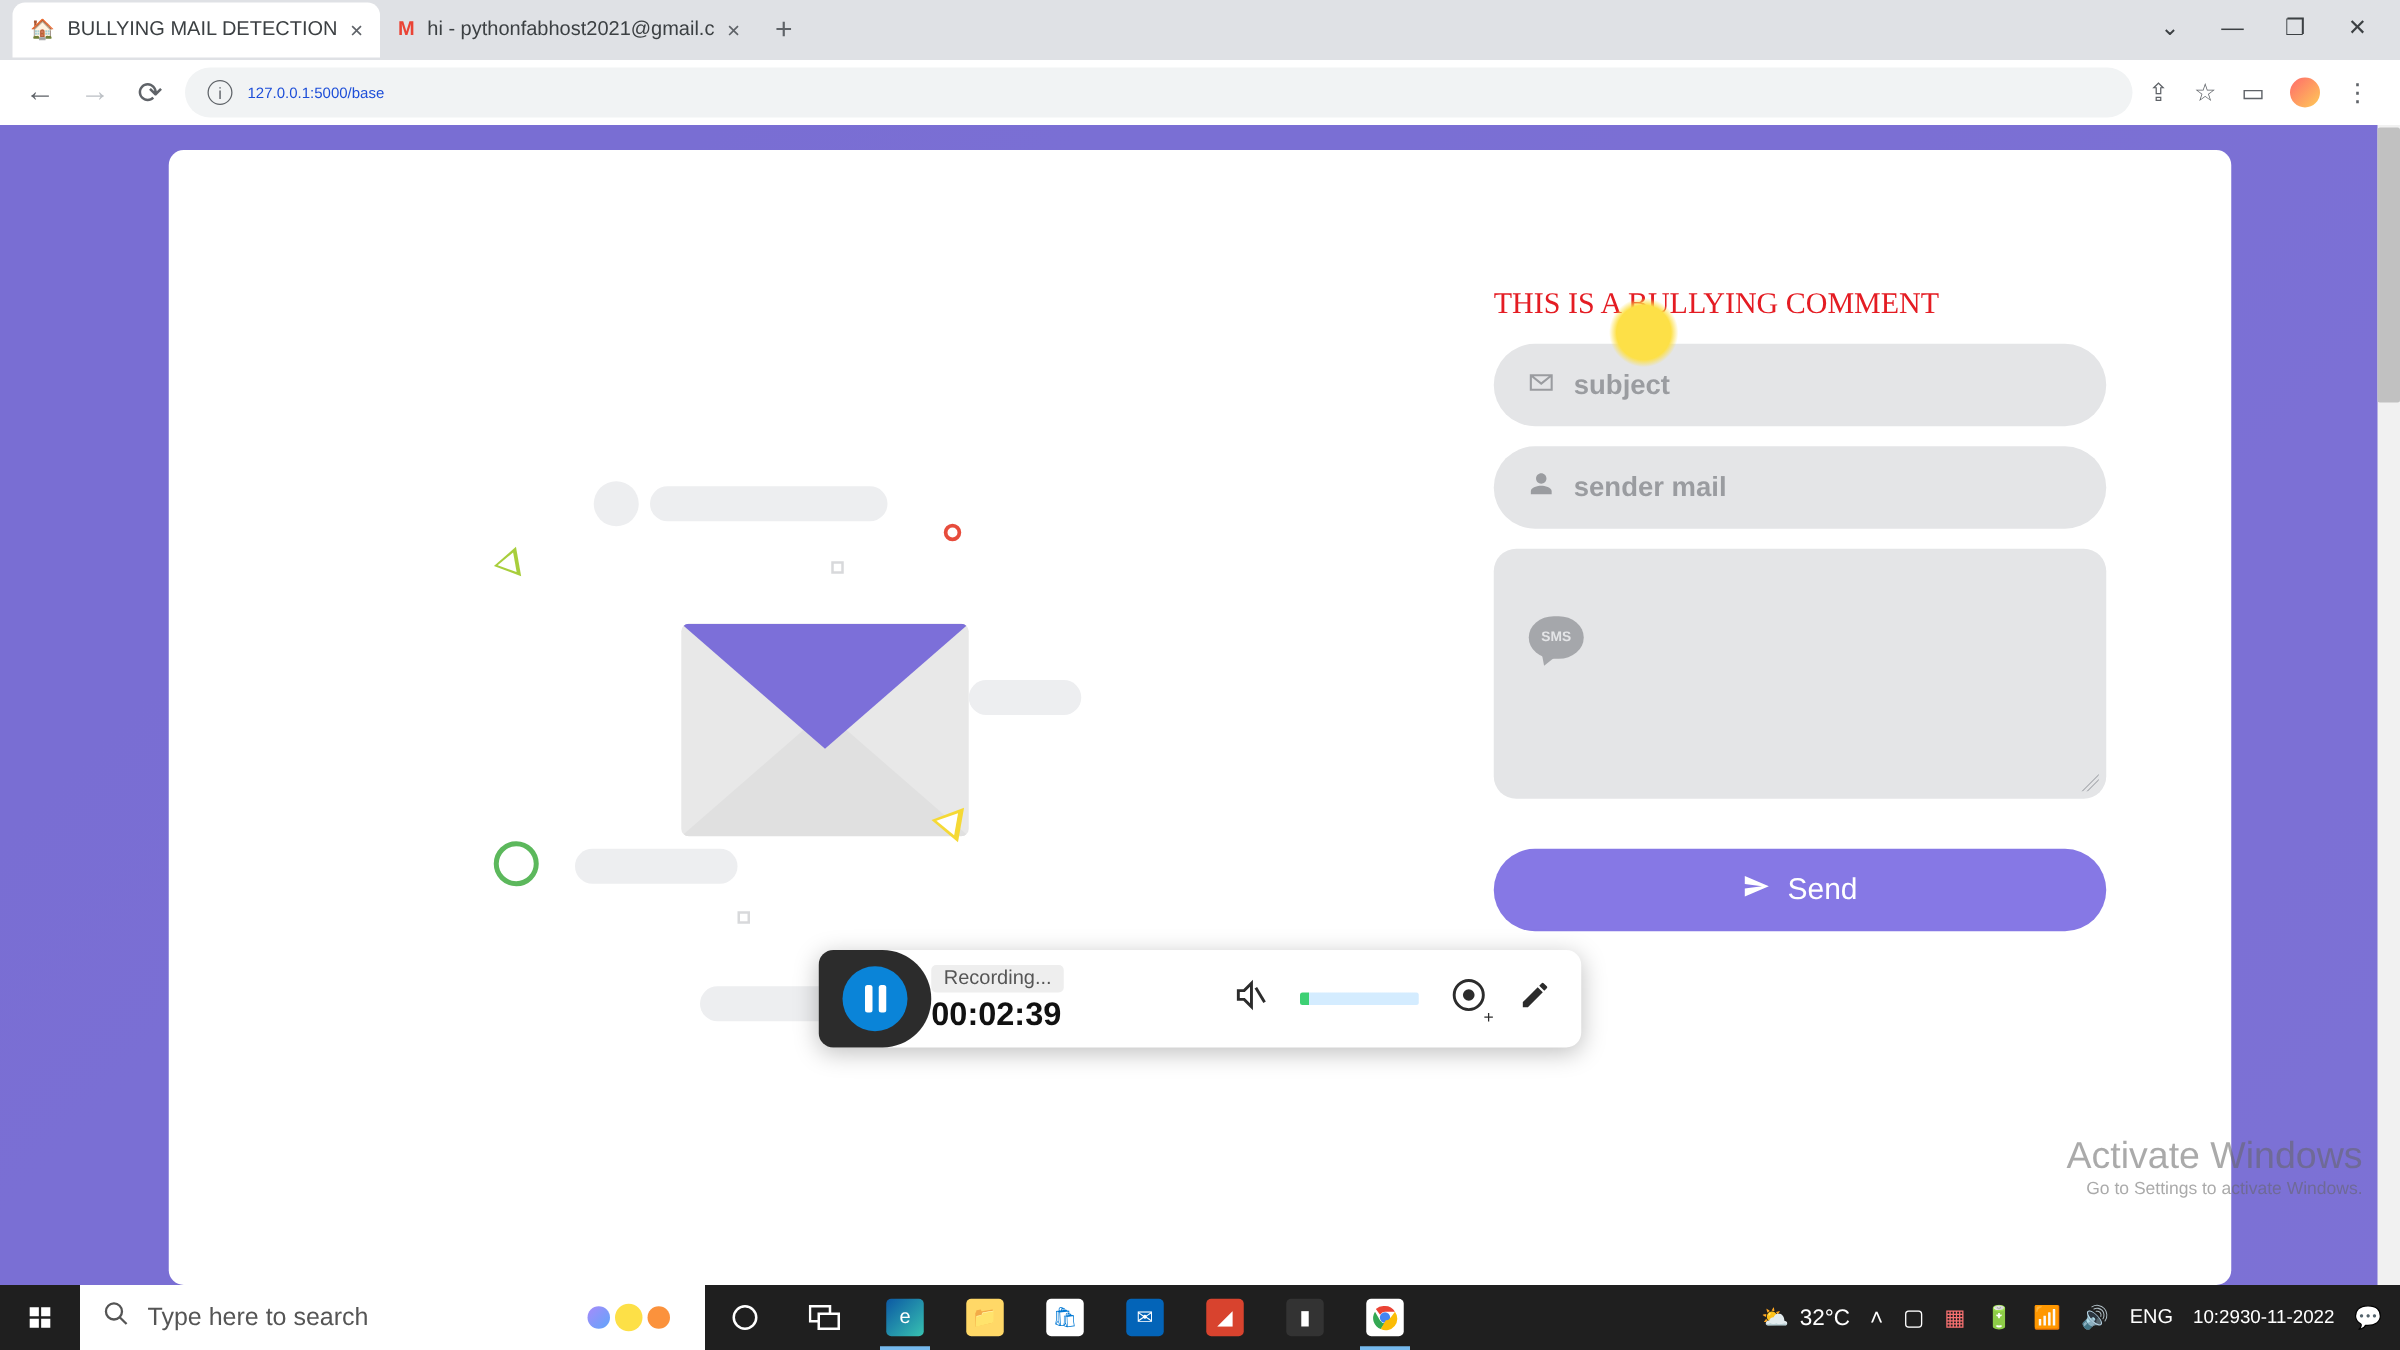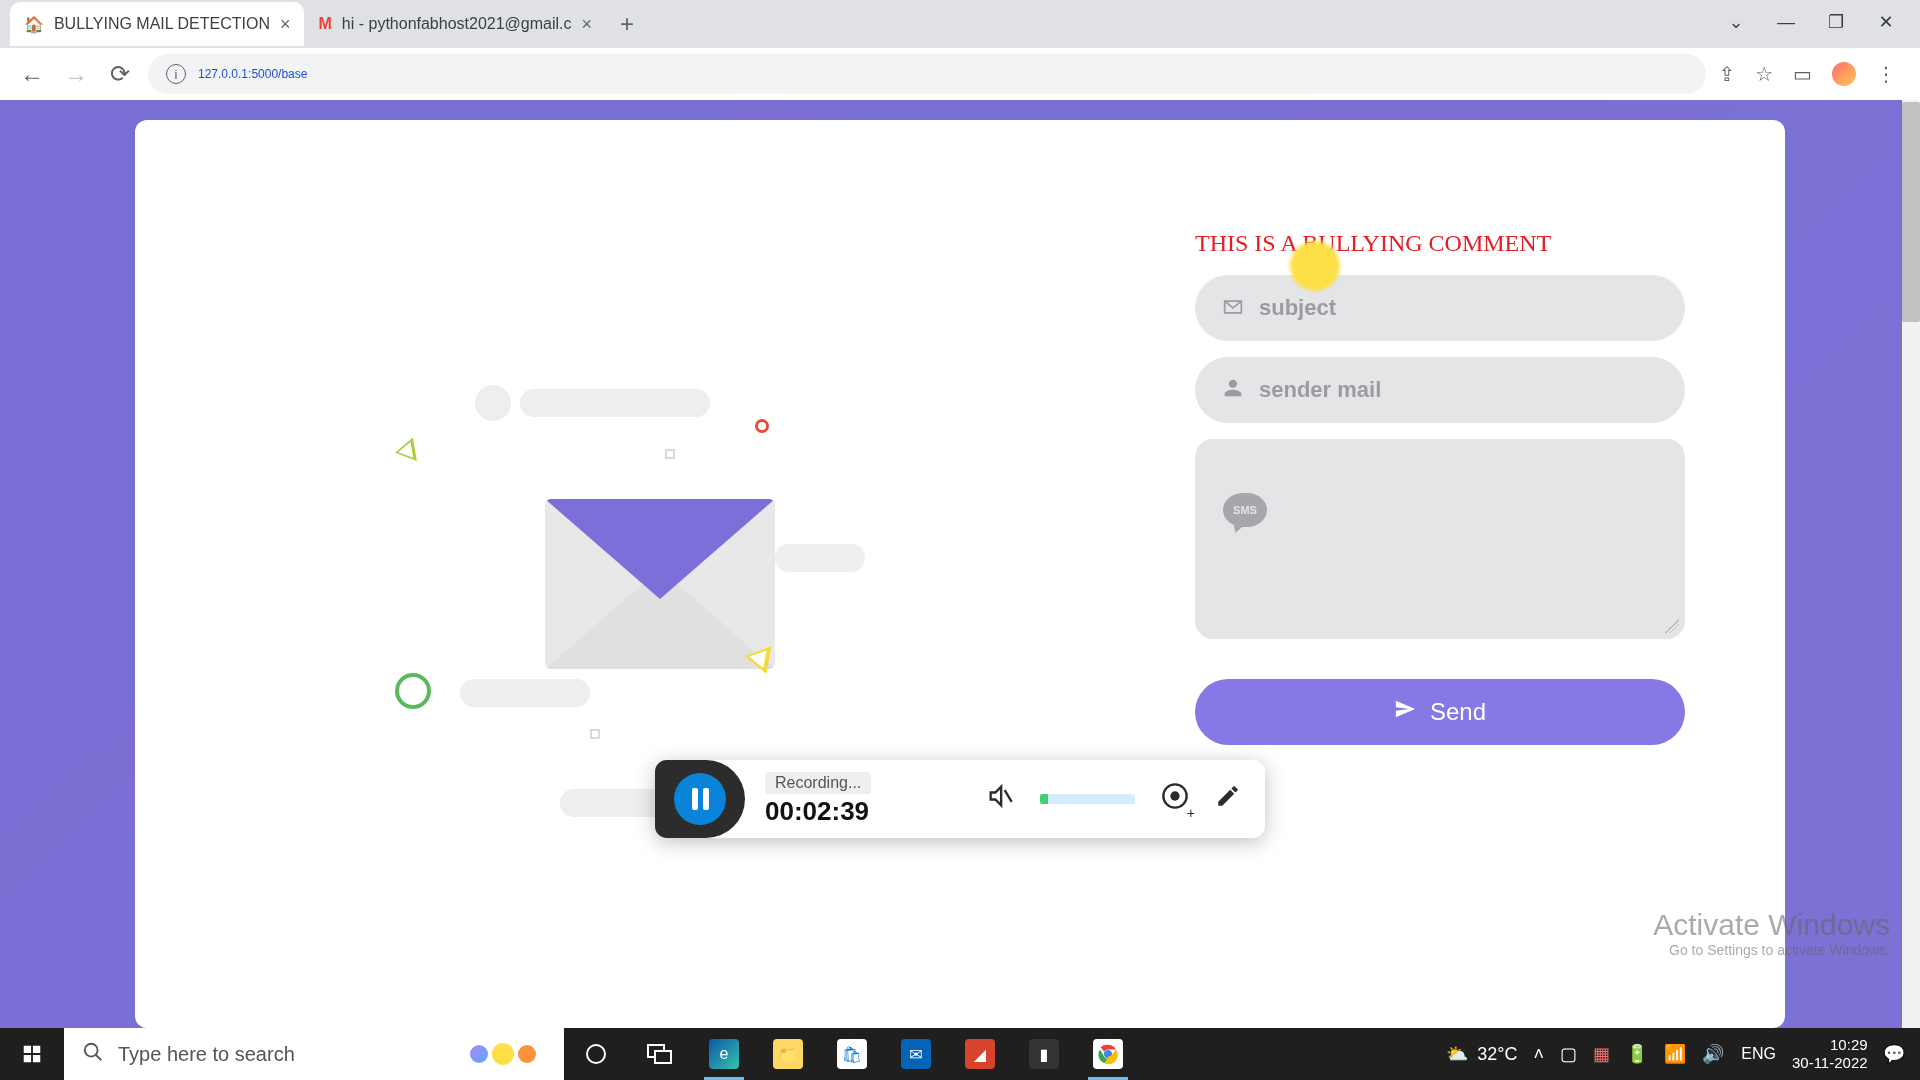--- a/index.html
+++ b/index.html
@@ -437,21 +437,20 @@
       height: 52px;
       border-radius: 50%;
       background: #0a84d8;
       display:flex;align-items:center;justify-content:center;
       gap:5px;
     }
     .pause-circle span{
       width:6px;height:22px;background:#fff;border-radius:2px;
     }
     .recorder-info {
-      padding-left: 20px;
       display:flex;flex-direction:column;
     }
     .rec-label {
       font-size: 16px;
       color: #555;
       background:#eee;
       padding:2px 10px;
       border-radius:4px;
       width:fit-content;
     }
@@ -553,21 +552,21 @@
     }
     .systray {
       margin-left: auto;
       display:flex;align-items:center;
       gap: 16px;
       padding-right: 14px;
     }
     .sys-ic { font-size:18px; }
     .sys-weather{ display:flex;align-items:center;gap:8px;font-size:18px;}
     .clock {
-      display:flex;flex-direction:column;align-items:flex-end;
+      display:flex;flex-direction:row;align-items:flex-end;
       font-size:15px;line-height:1.2;
     }
   </style>
 </head>
 <body>
 
 <div class="browser-chrome">
   <div class="tab-bar">
     <div class="tab active">
       <span class="tab-favicon">🏠</span>

